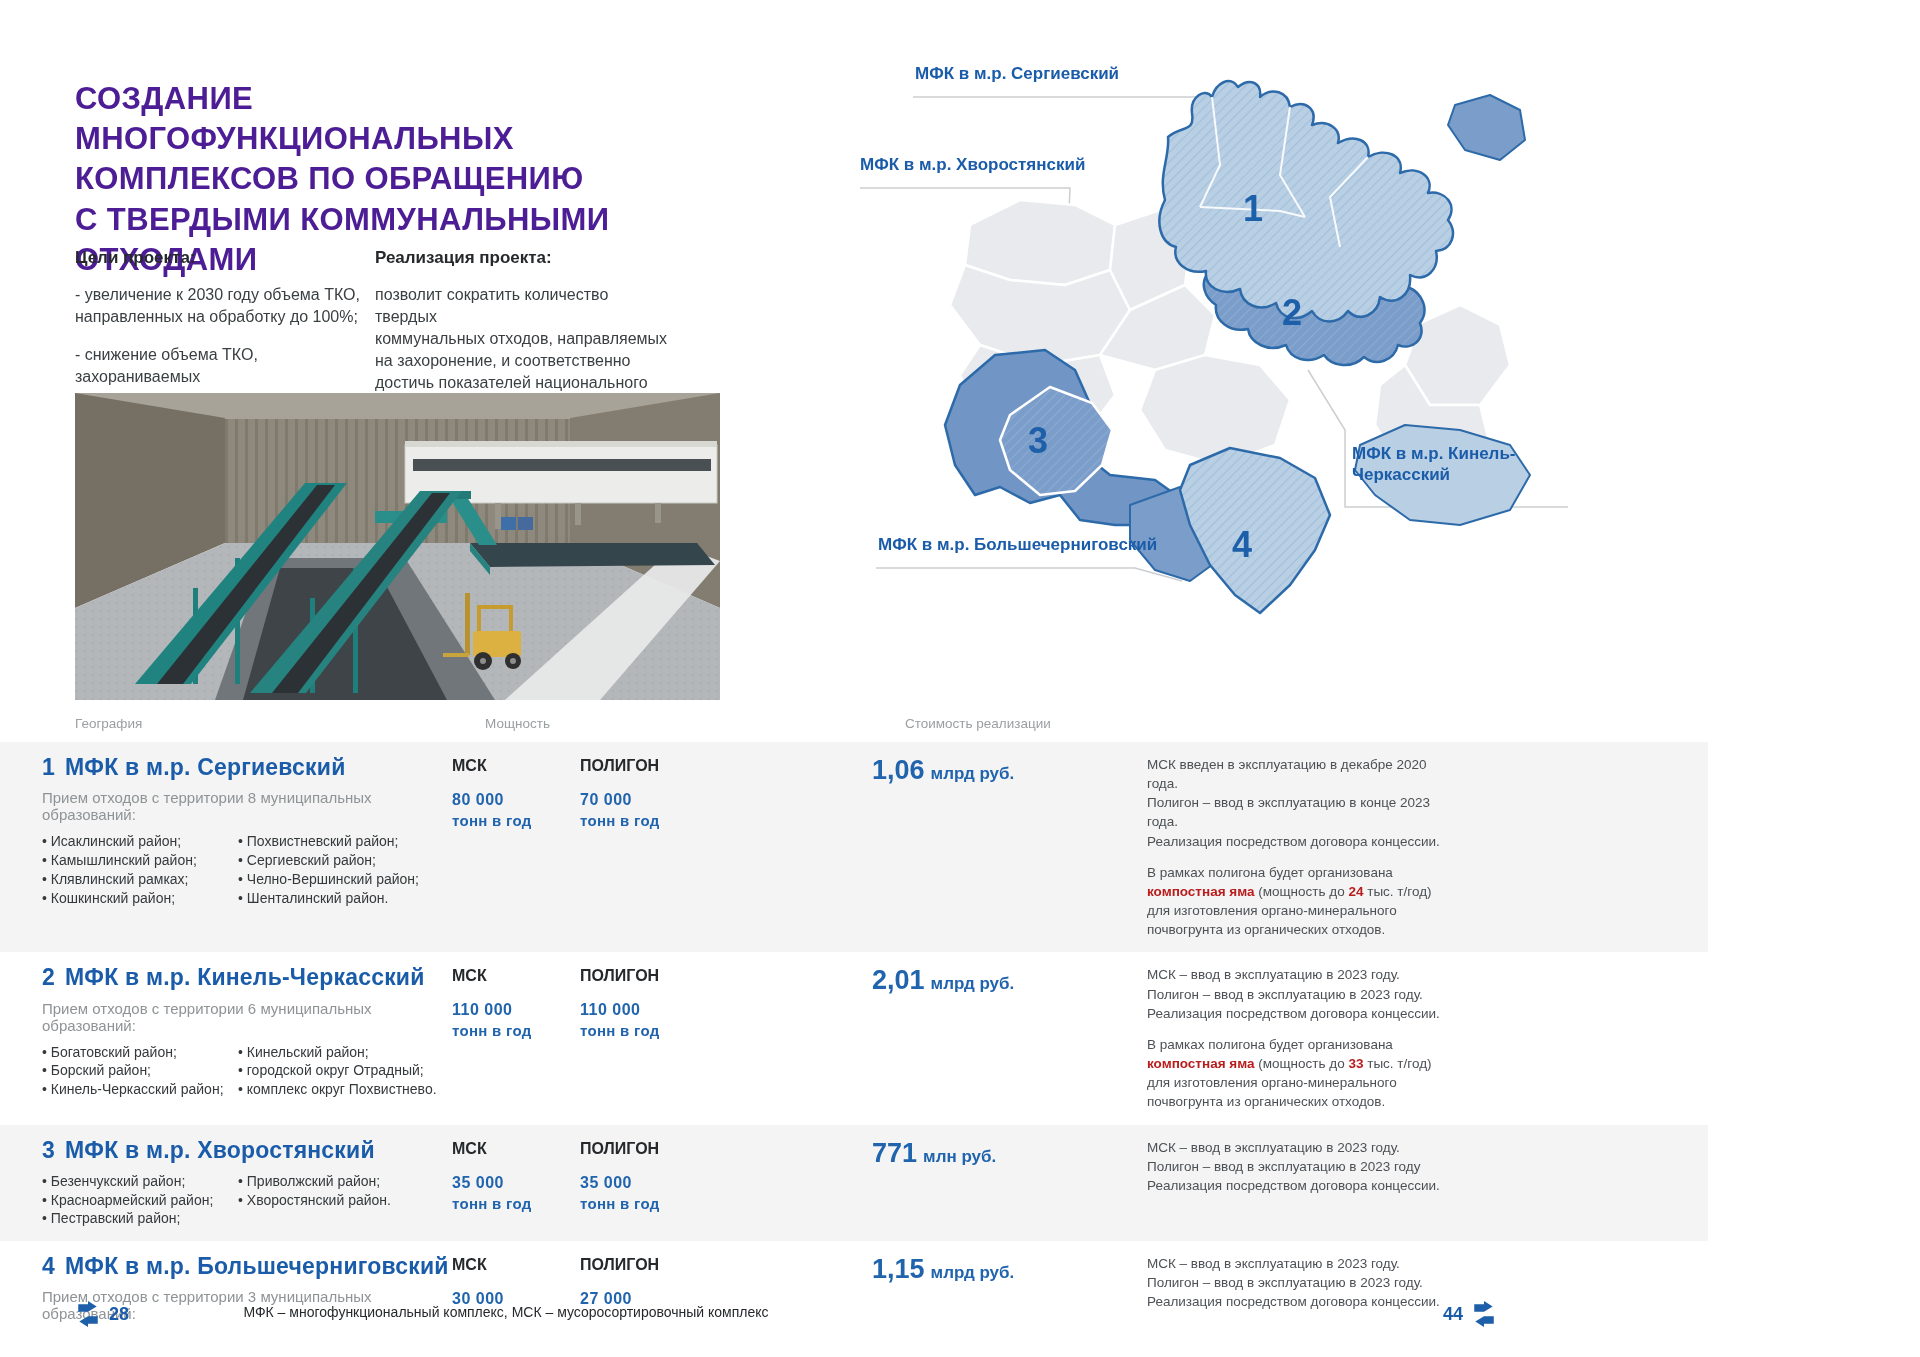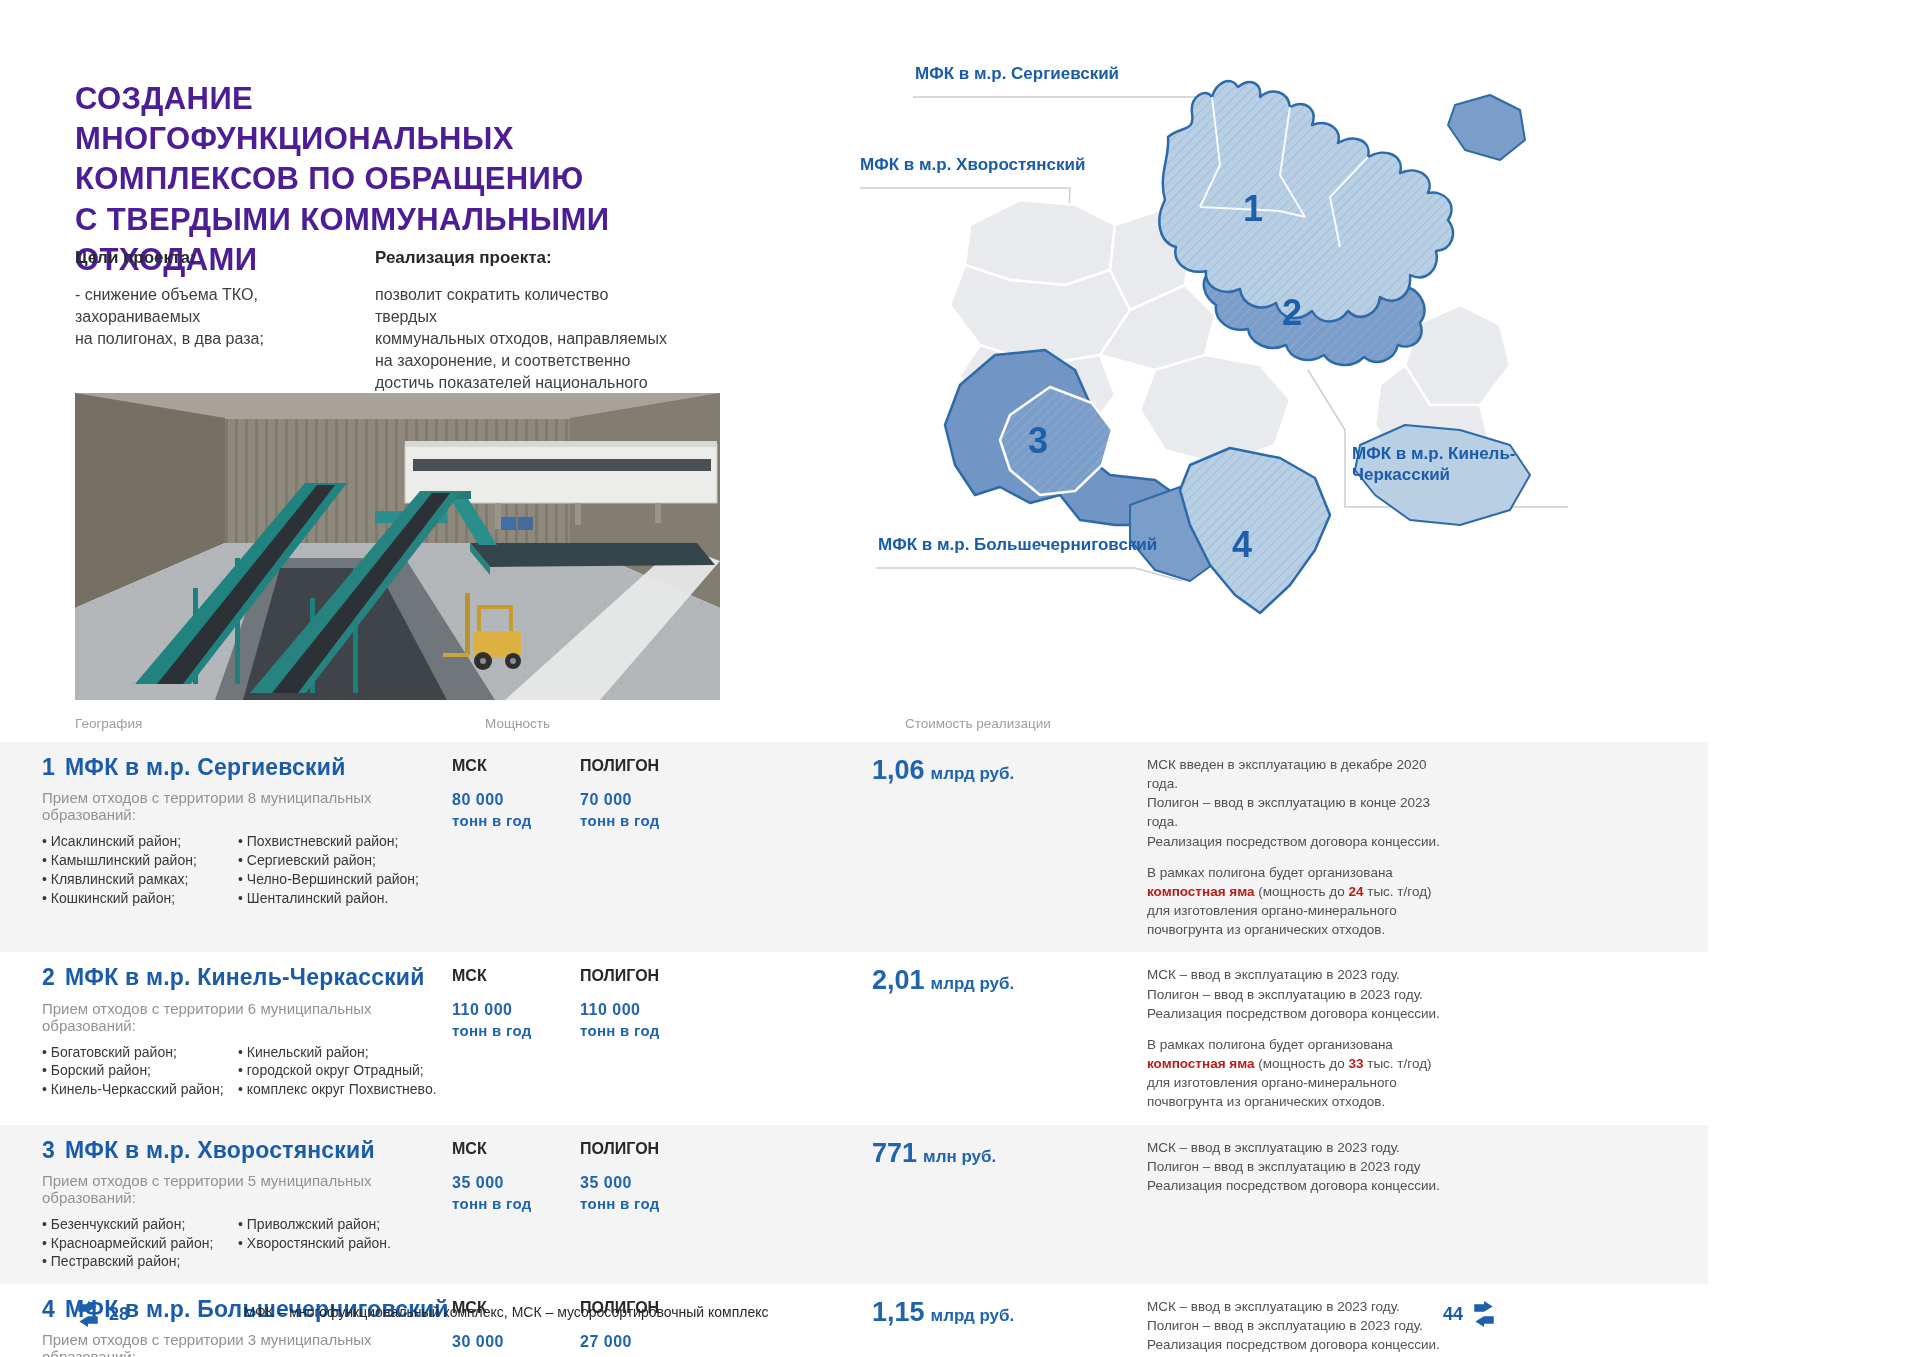--- a/index.html
+++ b/index.html
@@ -63,20 +63,22 @@
 </head>
 <body>
 
 <h1 class="doc-title pre">СОЗДАНИЕ МНОГОФУНКЦИОНАЛЬНЫХ
 КОМПЛЕКСОВ ПО ОБРАЩЕНИЮ
 С ТВЕРДЫМИ КОММУНАЛЬНЫМИ
 ОТХОДАМИ</h1>
 
 <div class="col-goals">
   <p class="block-h">Цели проекта:</p>
+  <p class="block-p pre">- увеличение к 2030 году объема ТКО,
+направленных на обработку до 100%;</p>
   <p class="block-p pre">- снижение объема ТКО, захораниваемых
 на полигонах, в два раза;</p>
 </div>
 
 <div class="col-real">
   <p class="block-h">Реализация проекта:</p>
   <p class="block-p pre">позволит сократить количество твердых
 коммунальных отходов, направляемых
 на захоронение, и соответственно
 достичь показателей национального
@@ -294,21 +296,20 @@
 Реализация посредством договора концессии.</p>
       <p><span>В рамках полигона будет организована </span><b>компостная яма</b><span> (мощность до </span><b>33</b><span> тыс. т/год) для изготовления органо-минерального почвогрунта из органических отходов.</span></p>
     </div>
   </div>
 
   <div class="trow">
     <div>
       <div class="row-title">
         <span class="num">3</span><span>МФК в м.р. Хворостянский</span>
       </div>
-      <div class="row-sub">Прием отходов с территории 5 муниципальных образований:</div>
       <div class="d-cols">
         <ul>
             <li>Безенчукский район;</li>
             <li>Красноармейский район;</li>
             <li>Пестравский район;</li>
           </ul>
         <ul>
             <li>Приволжский район;</li>
             <li>Хворостянский район.</li>
           </ul>

